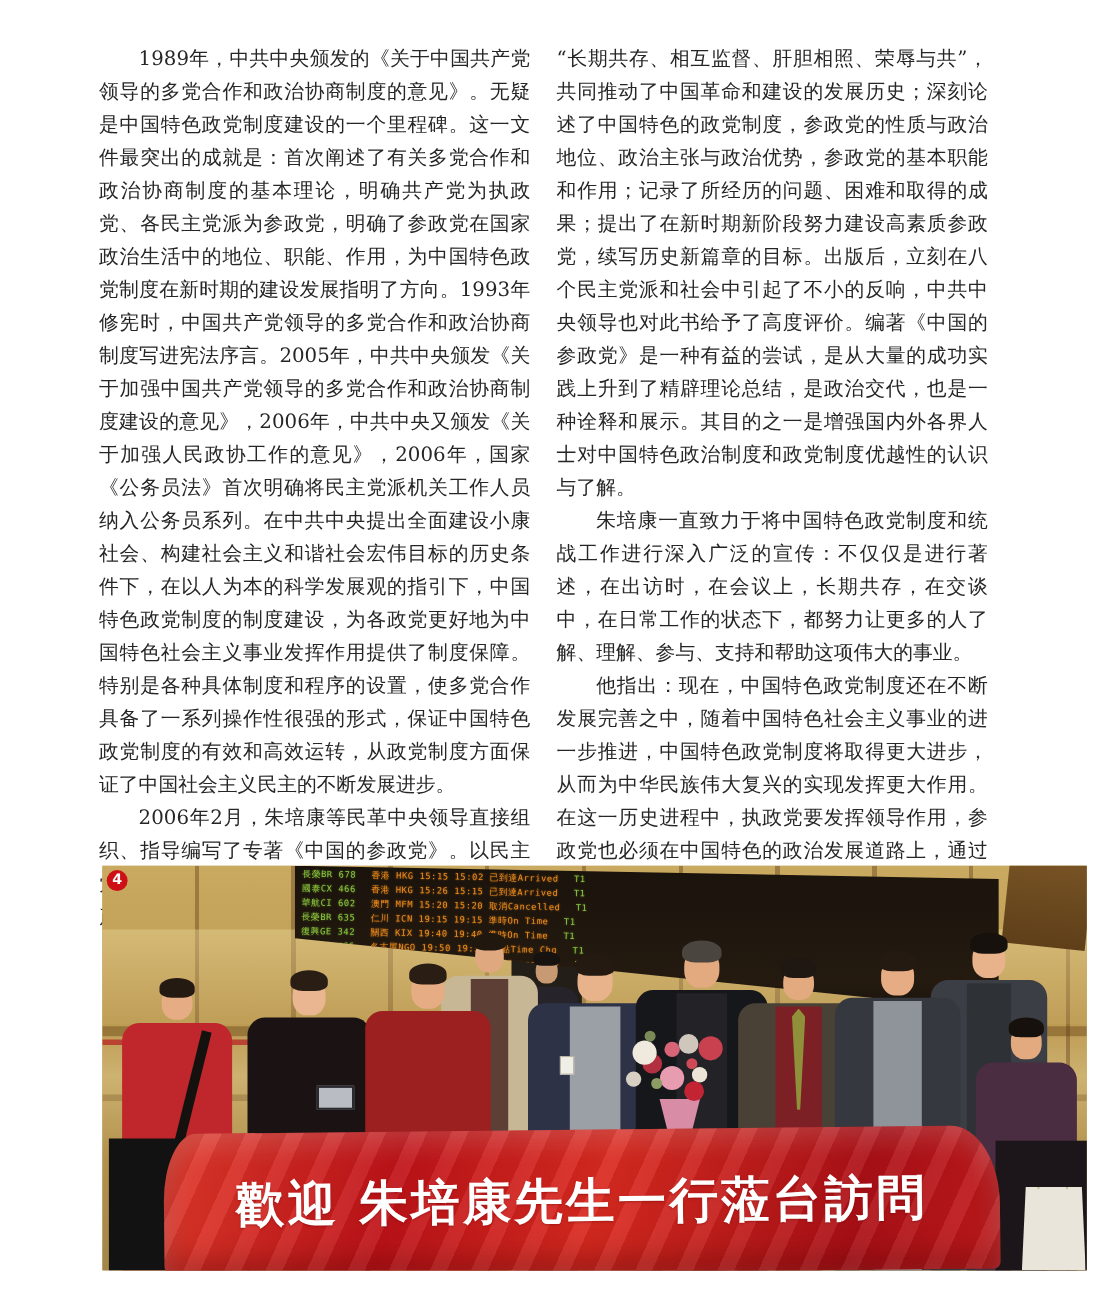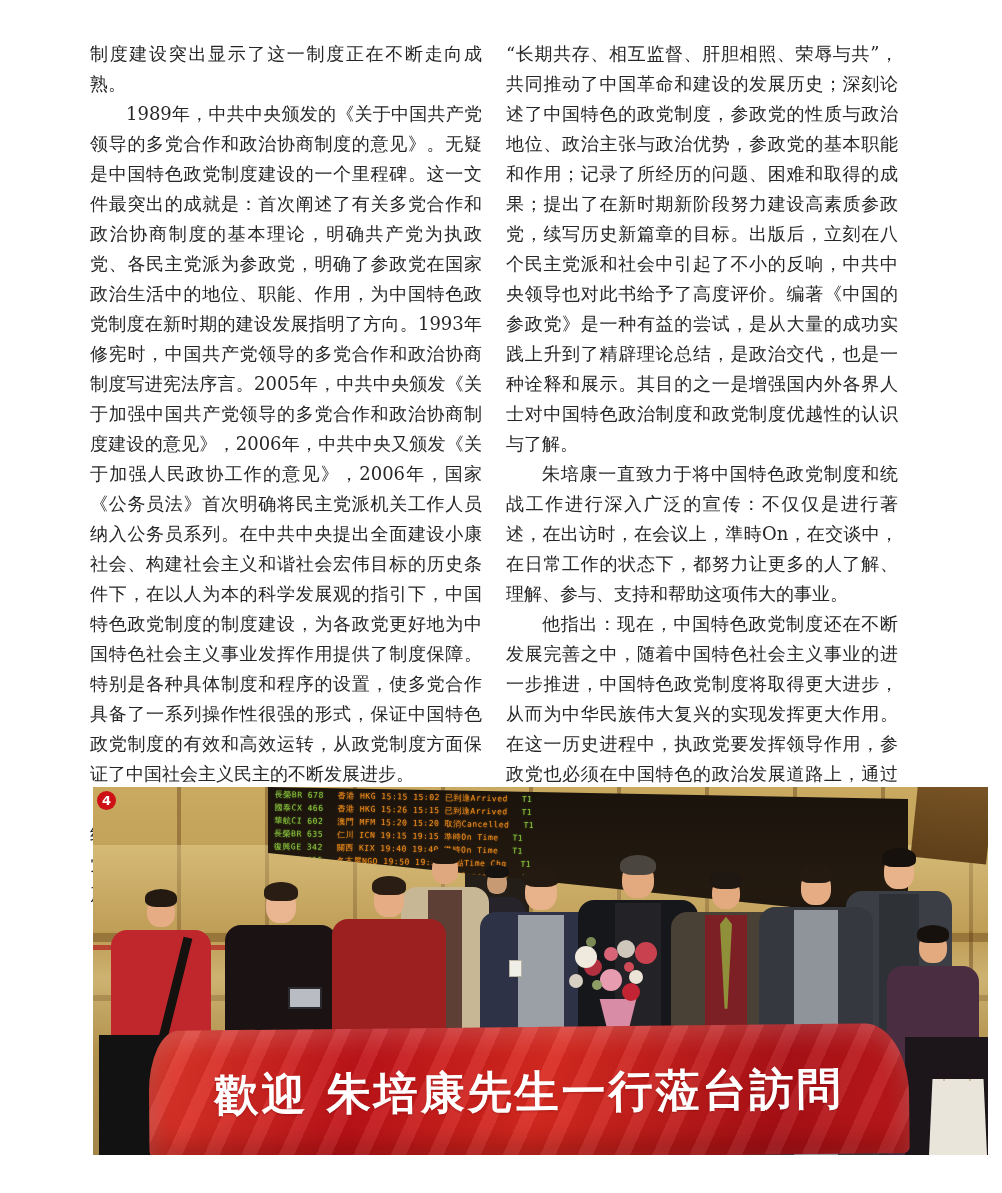--- a/index.html
+++ b/index.html
@@ -121,27 +121,26 @@
     background:#cc1016;color:#fff;font-size:13px;font-weight:bold;
     text-align:center;line-height:19px;
   }
 </style>
 </head>
 <body>
 
 <div class="page">
 
   <div class="col" id="col-left">
-      <p>制度建设突出显示了这一制度正在不断走向成熟。</p>
       <p class="indent">1989年，中共中央颁发的《关于中国共产党领导的多党合作和政治协商制度的意见》。无疑是中国特色政党制度建设的一个里程碑。这一文件最突出的成就是：首次阐述了有关多党合作和政治协商制度的基本理论，明确共产党为执政党、各民主党派为参政党，明确了参政党在国家政治生活中的地位、职能、作用，为中国特色政党制度在新时期的建设发展指明了方向。1993年修宪时，中国共产党领导的多党合作和政治协商制度写进宪法序言。2005年，中共中央颁发《关于加强中国共产党领导的多党合作和政治协商制度建设的意见》，2006年，中共中央又颁发《关于加强人民政协工作的意见》，2006年，国家《公务员法》首次明确将民主党派机关工作人员纳入公务员系列。在中共中央提出全面建设小康社会、构建社会主义和谐社会宏伟目标的历史条件下，在以人为本的科学发展观的指引下，中国特色政党制度的制度建设，为各政党更好地为中国特色社会主义事业发挥作用提供了制度保障。特别是各种具体制度和程序的设置，使多党合作具备了一系列操作性很强的形式，保证中国特色政党制度的有效和高效运转，从政党制度方面保证了中国社会主义民主的不断发展进步。</p>
       <p class="indent">2006年2月，朱培康等民革中央领导直接组织、指导编写了专著《中国的参政党》。以民主党派的视角，全面总结了长达半个多世纪中国共产党与八个民主党派</p>
     </div>
   <div class="col" id="col-right">
       <p>“长期共存、相互监督、肝胆相照、荣辱与共”，共同推动了中国革命和建设的发展历史；深刻论述了中国特色的政党制度，参政党的性质与政治地位、政治主张与政治优势，参政党的基本职能和作用；记录了所经历的问题、困难和取得的成果；提出了在新时期新阶段努力建设高素质参政党，续写历史新篇章的目标。出版后，立刻在八个民主党派和社会中引起了不小的反响，中共中央领导也对此书给予了高度评价。编著《中国的参政党》是一种有益的尝试，是从大量的成功实践上升到了精辟理论总结，是政治交代，也是一种诠释和展示。其目的之一是增强国内外各界人士对中国特色政治制度和政党制度优越性的认识与了解。</p>
-      <p class="indent">朱培康一直致力于将中国特色政党制度和统战工作进行深入广泛的宣传：不仅仅是进行著述，在出访时，在会议上，準時On，在交谈中，在日常工作的状态下，都努力让更多的人了解、理解、参与、支持和帮助这项伟大的事业。</p>
+      <p class="indent">朱培康一直致力于将中国特色政党制度和统战工作进行深入广泛的宣传：不仅仅是进行著述，在出访时，在会议上，长期共存，在交谈中，在日常工作的状态下，都努力让更多的人了解、理解、参与、支持和帮助这项伟大的事业。</p>
       <p class="indent">他指出：现在，中国特色政党制度还在不断发展完善之中，随着中国特色社会主义事业的进一步推进，中国特色政党制度将取得更大进步，从而为中华民族伟大复兴的实现发挥更大作用。在这一历史进程中，执政党要发挥领导作用，参政党也必须在中国特色的政治发展道路上，通过更好地履行职责和不断加强自身建设充分发挥作用。</p>
     </div>
 
   <div class="photo">
     <div class="wall"></div>
     <div class="wall-stripes"></div>
     <div class="window-band"></div>
     <div class="rail-top"></div>
     <div class="rail-low"></div>
     <div class="doorway"></div>

